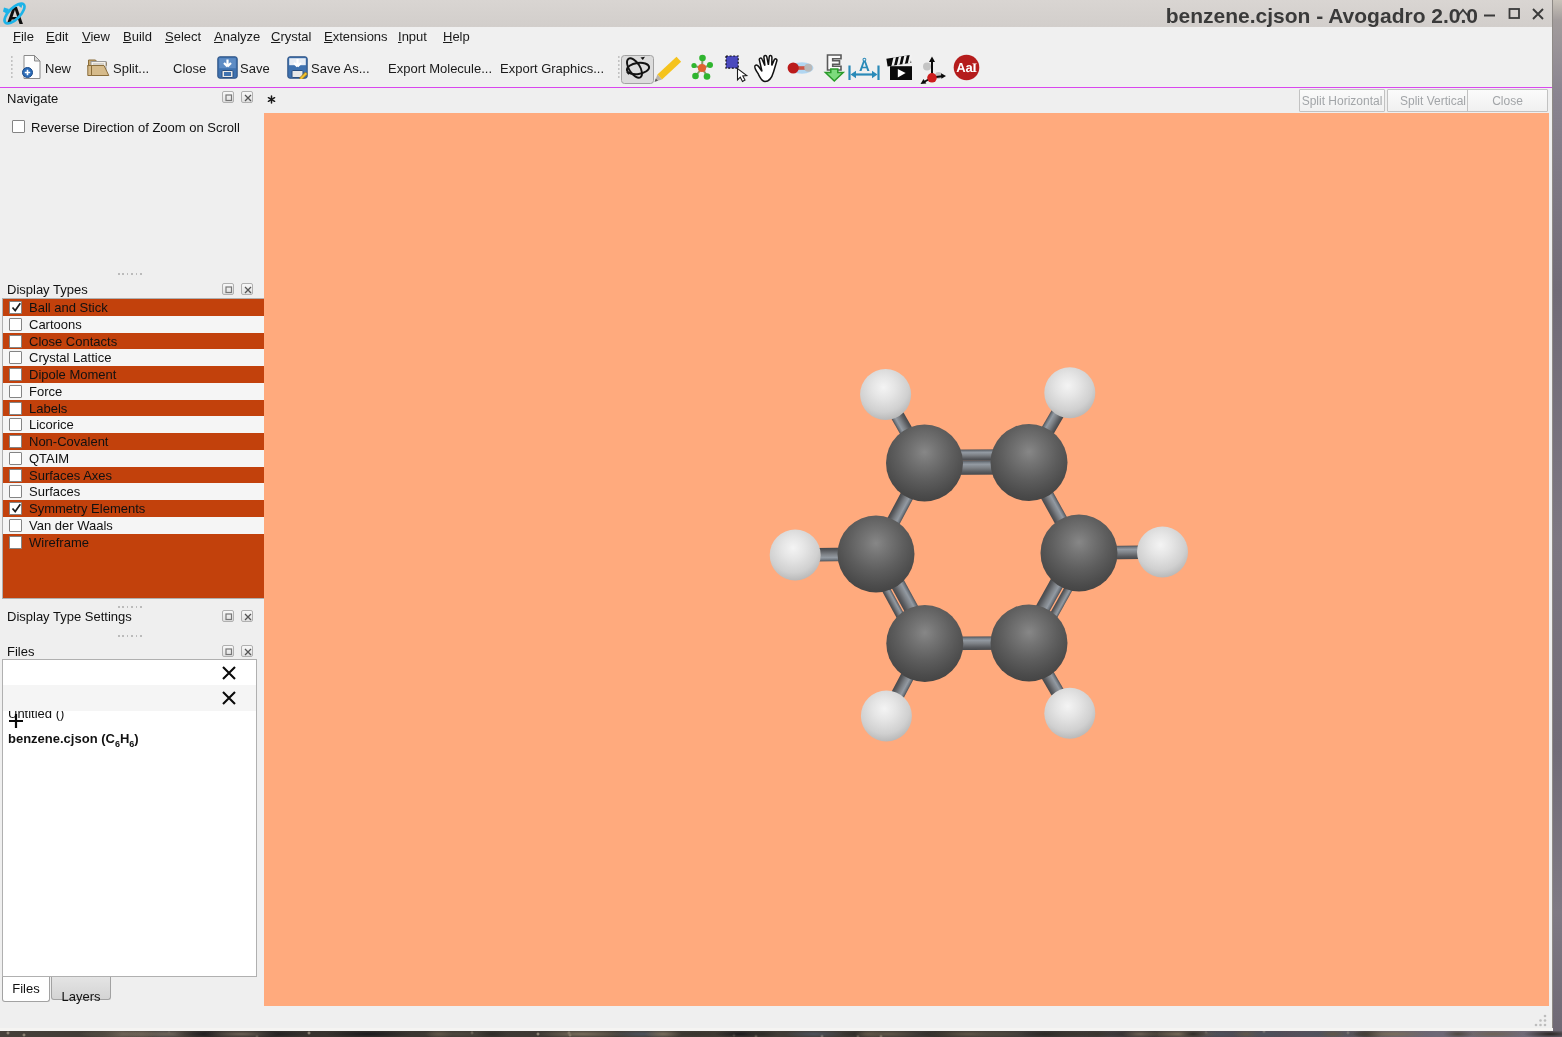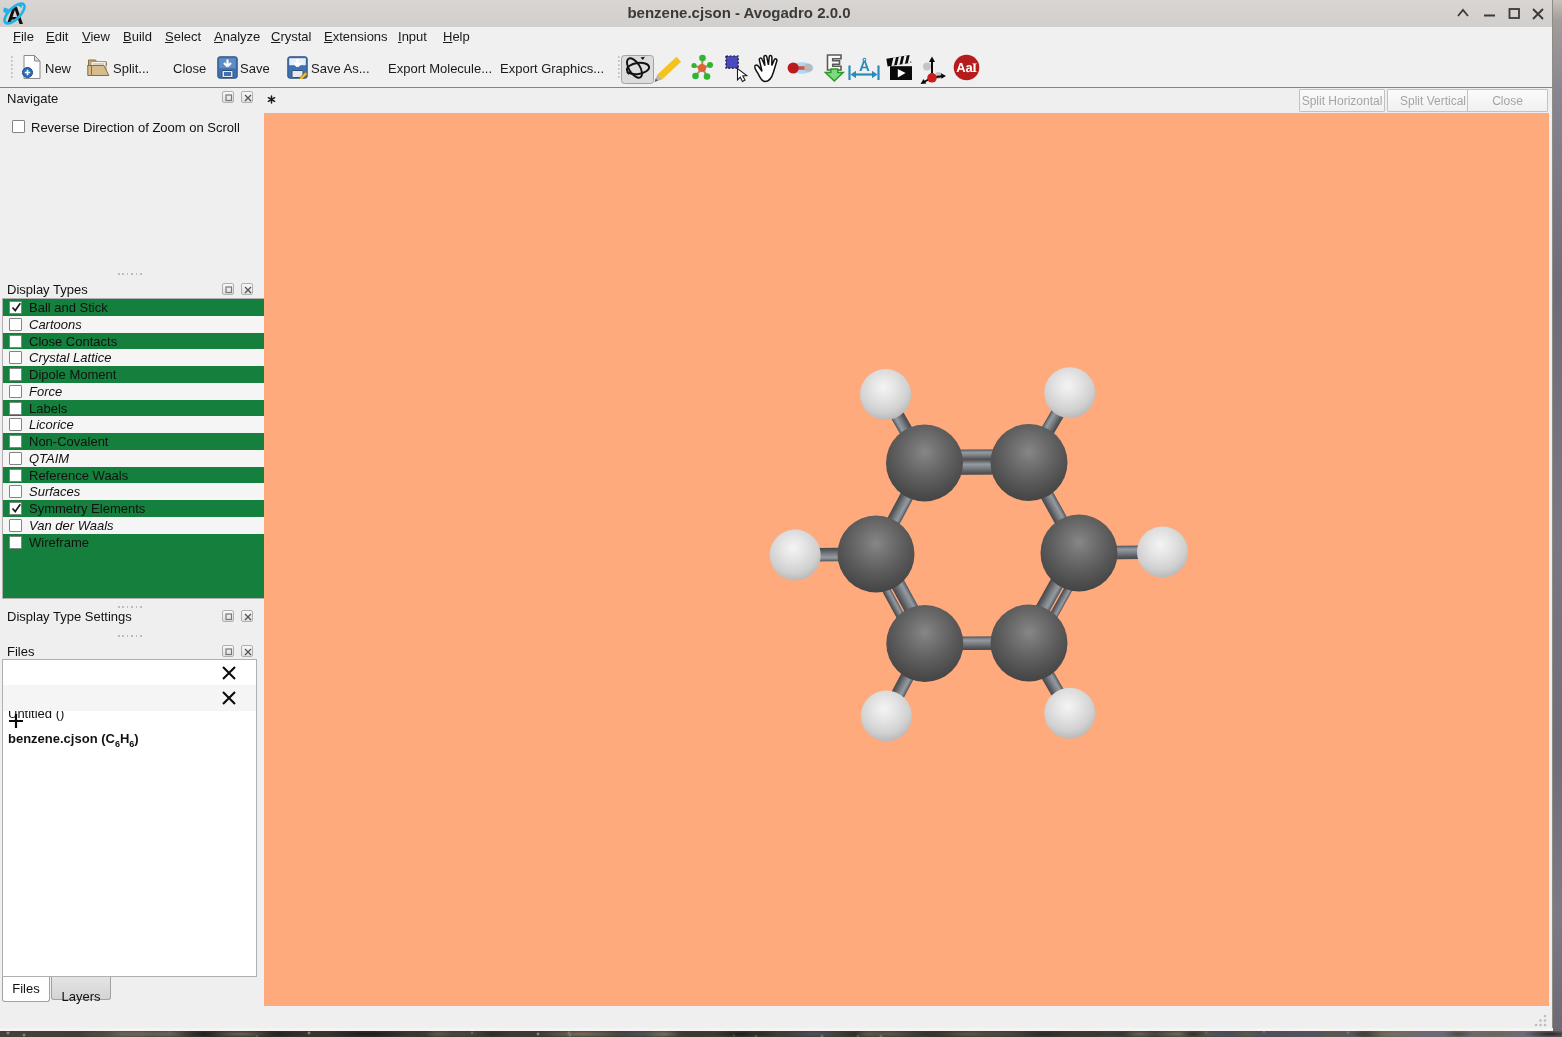--- a/index.html
+++ b/index.html
@@ -1,40 +1,40 @@
 <!DOCTYPE html>
 <html><head><meta charset="utf-8"><style>
 * { margin:0; padding:0; box-sizing:border-box; }
 html,body { width:1562px; height:1037px; overflow:hidden; font-family:"Liberation Sans",sans-serif; }
 #desk { position:relative; width:1562px; height:1037px;
   background: linear-gradient(180deg,#c9c3ba 0,#a29c9c 2%,#8a8490 9%,#716b77 28%,#7d7782 52%,#726c78 72%,#7f7984 88%,#6e6874 100%); }
 #bottomwall { position:absolute; left:0; top:1031px; width:1562px; height:6px; background:radial-gradient(ellipse 27px 6px at 663px 3px, #7a6e5c 0%, rgba(0,0,0,0) 70%),radial-gradient(ellipse 21px 6px at 1333px 3px, #615749 0%, rgba(0,0,0,0) 70%),radial-gradient(ellipse 24px 6px at 1097px 3px, #3a352e 0%, rgba(0,0,0,0) 70%),radial-gradient(ellipse 21px 6px at 1193px 3px, #2e2b27 0%, rgba(0,0,0,0) 70%),radial-gradient(ellipse 20px 6px at 439px 3px, #615749 0%, rgba(0,0,0,0) 70%),radial-gradient(ellipse 44px 6px at 888px 3px, #615749 0%, rgba(0,0,0,0) 70%),radial-gradient(ellipse 23px 6px at 492px 3px, #2e2b27 0%, rgba(0,0,0,0) 70%),radial-gradient(ellipse 21px 6px at 869px 3px, #615749 0%, rgba(0,0,0,0) 70%),radial-gradient(ellipse 58px 6px at 457px 3px, #4e483f 0%, rgba(0,0,0,0) 70%),radial-gradient(ellipse 55px 6px at 1181px 3px, #7a6e5c 0%, rgba(0,0,0,0) 70%),radial-gradient(ellipse 32px 6px at 101px 3px, #4e483f 0%, rgba(0,0,0,0) 70%),radial-gradient(ellipse 26px 6px at 1140px 3px, #6e6357 0%, rgba(0,0,0,0) 70%),radial-gradient(ellipse 27px 6px at 858px 3px, #2e2b27 0%, rgba(0,0,0,0) 70%),radial-gradient(ellipse 54px 6px at 241px 3px, #6e6357 0%, rgba(0,0,0,0) 70%),radial-gradient(ellipse 70px 6px at 1147px 3px, #2a2622 0%, rgba(0,0,0,0) 70%),radial-gradient(ellipse 55px 6px at 211px 3px, #1b191c 0%, rgba(0,0,0,0) 70%),radial-gradient(ellipse 24px 6px at 762px 3px, #2e2b27 0%, rgba(0,0,0,0) 70%),radial-gradient(ellipse 22px 6px at 1458px 3px, #4e483f 0%, rgba(0,0,0,0) 70%),radial-gradient(ellipse 31px 6px at 1267px 3px, #4e525c 0%, rgba(0,0,0,0) 70%),radial-gradient(ellipse 52px 6px at 1393px 3px, #7a6e5c 0%, rgba(0,0,0,0) 70%),radial-gradient(ellipse 47px 6px at 643px 3px, #4e525c 0%, rgba(0,0,0,0) 70%),radial-gradient(ellipse 37px 6px at 740px 3px, #1b191c 0%, rgba(0,0,0,0) 70%),radial-gradient(ellipse 62px 6px at 368px 3px, #1b191c 0%, rgba(0,0,0,0) 70%),radial-gradient(ellipse 54px 6px at 167px 3px, #6e6357 0%, rgba(0,0,0,0) 70%),radial-gradient(ellipse 49px 6px at 1075px 3px, #3a352e 0%, rgba(0,0,0,0) 70%),radial-gradient(ellipse 46px 6px at 1493px 3px, #6e6357 0%, rgba(0,0,0,0) 70%),radial-gradient(ellipse 22px 6px at 1247px 3px, #615749 0%, rgba(0,0,0,0) 70%),radial-gradient(ellipse 44px 6px at 1048px 3px, #2a2622 0%, rgba(0,0,0,0) 70%),radial-gradient(ellipse 39px 6px at 1550px 3px, #2a2622 0%, rgba(0,0,0,0) 70%),radial-gradient(ellipse 44px 6px at 1001px 3px, #4e483f 0%, rgba(0,0,0,0) 70%),radial-gradient(ellipse 22px 6px at 1368px 3px, #2e2b27 0%, rgba(0,0,0,0) 70%),radial-gradient(ellipse 68px 6px at 1173px 3px, #3a352e 0%, rgba(0,0,0,0) 70%),radial-gradient(ellipse 62px 6px at 696px 3px, #3a352e 0%, rgba(0,0,0,0) 70%),radial-gradient(ellipse 49px 6px at 1217px 3px, #4e525c 0%, rgba(0,0,0,0) 70%),radial-gradient(ellipse 23px 6px at 140px 3px, #6e6357 0%, rgba(0,0,0,0) 70%),radial-gradient(ellipse 62px 6px at 970px 3px, #615749 0%, rgba(0,0,0,0) 70%),radial-gradient(ellipse 64px 6px at 124px 3px, #6e6357 0%, rgba(0,0,0,0) 70%),radial-gradient(ellipse 54px 6px at 1325px 3px, #4e525c 0%, rgba(0,0,0,0) 70%),radial-gradient(ellipse 63px 6px at 582px 3px, #7a6e5c 0%, rgba(0,0,0,0) 70%),radial-gradient(ellipse 40px 6px at 1369px 3px, #4e483f 0%, rgba(0,0,0,0) 70%),radial-gradient(ellipse 40px 6px at 945px 3px, #2a2622 0%, rgba(0,0,0,0) 70%),radial-gradient(ellipse 25px 6px at 1251px 3px, #4e525c 0%, rgba(0,0,0,0) 70%),radial-gradient(ellipse 31px 6px at 120px 3px, #6e6357 0%, rgba(0,0,0,0) 70%),radial-gradient(ellipse 65px 6px at 264px 3px, #1b191c 0%, rgba(0,0,0,0) 70%),radial-gradient(ellipse 43px 6px at 814px 3px, #4e525c 0%, rgba(0,0,0,0) 70%),radial-gradient(ellipse 28px 6px at 165px 3px, #4e525c 0%, rgba(0,0,0,0) 70%),radial-gradient(circle 2px at 822px 5px, #b4a894 0%, rgba(0,0,0,0) 100%),radial-gradient(circle 2px at 569px 2px, #b4a894 0%, rgba(0,0,0,0) 100%),radial-gradient(circle 2px at 881px 5px, #b4a894 0%, rgba(0,0,0,0) 100%),radial-gradient(circle 2px at 570px 4px, #b4a894 0%, rgba(0,0,0,0) 100%),radial-gradient(circle 2px at 734px 4px, #b4a894 0%, rgba(0,0,0,0) 100%),radial-gradient(circle 2px at 472px 2px, #b4a894 0%, rgba(0,0,0,0) 100%),radial-gradient(circle 2px at 169px 2px, #b4a894 0%, rgba(0,0,0,0) 100%),radial-gradient(circle 2px at 309px 2px, #b4a894 0%, rgba(0,0,0,0) 100%),radial-gradient(circle 2px at 1348px 2px, #b4a894 0%, rgba(0,0,0,0) 100%),radial-gradient(circle 2px at 24px 4px, #b4a894 0%, rgba(0,0,0,0) 100%),radial-gradient(circle 2px at 1206px 2px, #b4a894 0%, rgba(0,0,0,0) 100%),radial-gradient(circle 2px at 538px 3px, #b4a894 0%, rgba(0,0,0,0) 100%),radial-gradient(circle 2px at 8px 2px, #b4a894 0%, rgba(0,0,0,0) 100%),radial-gradient(circle 2px at 858px 5px, #b4a894 0%, rgba(0,0,0,0) 100%),radial-gradient(circle 2px at 756px 5px, #b4a894 0%, rgba(0,0,0,0) 100%),radial-gradient(circle 2px at 1159px 3px, #b4a894 0%, rgba(0,0,0,0) 100%),radial-gradient(circle 2px at 257px 5px, #b4a894 0%, rgba(0,0,0,0) 100%),radial-gradient(circle 2px at 1264px 1px, #b4a894 0%, rgba(0,0,0,0) 100%),linear-gradient(90deg,#46403a 0%,#38332f 20%,#433e38 45%,#3b3734 62%,#4e4852 80%,#6e6876 92%,#736d7b 100%); }
 #win { position:absolute; left:0; top:0; width:1553px; height:1031px; background:#efefef;
    border-right:1px solid #8e8a86; border-bottom:1px solid #66616c; }
 #titlebar { position:absolute; left:0; top:0; width:100%; height:27px; background:linear-gradient(#d9d5d2,#d2cecb); }
-#title { position:absolute; left:0; top:4px; width:1478px; text-align:center; font-size:15px; font-weight:bold; color:#3a3a3a; }
+#title { position:absolute; left:0; top:4px; width:1478px; text-align:right; font-size:21px; font-weight:bold; color:#3a3a3a; }
 #logo { position:absolute; left:2px; top:1px; }
 #winbtns { position:absolute; right:5px; top:0; height:27px; }
 #menubar { position:absolute; left:0; top:27px; width:100%; height:20px; background:#f0f0f0; font-size:13px; color:#1a1a1a; }
 #menubar span { position:absolute; top:2px; }
 #toolbar { position:absolute; left:0; top:47px; width:100%; height:41px; background:#f0f0f0; border-bottom:1px solid #d946ef; font-size:13px; color:#1a1a1a; }
 .tbtext { position:absolute; top:14px; white-space:nowrap; }
 .tbi { position:absolute; }
 .thandle { position:absolute; top:9px; width:4px; height:22px;
   background-image:repeating-linear-gradient(180deg,#c2c2c2 0 1.6px,rgba(0,0,0,0) 1.6px 4px);
   background-size:1.6px 100%,1.6px 100%; background-position:0 0, 2.6px 2px; background-repeat:no-repeat; }
 #dock { position:absolute; left:0; top:88px; width:262px; height:918px; background:#efefef; font-size:13px; color:#111; }
 .hdr { position:absolute; left:7px; }
 .hbtn { position:absolute; width:12px; height:12px; border:1px solid #b0b0b0; border-radius:2px; background:linear-gradient(#f8f8f8,#e0e0e0); }
 .hbtn svg { position:absolute; left:2px; top:2px; }
 .splitdots { position:absolute; left:118px; width:26px; height:3px;
   background-image:repeating-linear-gradient(90deg,#bbb 0 1.6px,rgba(0,0,0,0) 1.6px 4.4px); height:1.8px; }
-#dtlist { position:absolute; left:2px; top:210px; width:306px; height:301px; background:#15803d; border:1px solid #b0b0b0;text-align:right; }
+#dtlist { position:absolute; left:2px; top:210px; width:306px; height:301px; background:#c2410c; border:1px solid #b0b0b0;text-align:right; }
 .dtrow { position:relative; height:16.77px; }
-.dtrow.alt { background:#f5f5f5;font-style:italic; }
+.dtrow.alt { background:#f5f5f5; }
 .cb { position:absolute; left:6px; top:2px; width:13px; height:13px; background:#fff; border:1px solid #848484; border-radius:1px; }
 .rl { position:absolute; left:26px; top:1px; }
 .dots { position:absolute; right:21px; top:6px; }
 .dots i { display:inline-block; width:3.4px; height:3.4px; border-radius:50%; background:#131313; margin-left:2.2px; vertical-align:top; }
 #fileslist { position:absolute; left:2px; top:571px; width:255px; height:318px; background:#fff; border:1px solid #b0b0b0; }
 .frow { position:relative; height:25.4px; font-size:13px; }
 .frow .ft { position:absolute; left:5px; top:5px;margin-top:41px; }
 .fx { position:absolute; right:19px; top:5px; }
 sub { font-size:9px; }
 #tabs { position:absolute; left:2px; top:889px; height:25px; }
@@ -275,21 +275,21 @@
             <span class="cb"></span>
             <span class="rl">Non-Covalent</span>
             <span class="dots"><i></i><i></i><i></i></span>
           </div>
           <div class="dtrow alt">
             <span class="cb"></span>
             <span class="rl">QTAIM</span>
           </div>
           <div class="dtrow">
             <span class="cb"></span>
-            <span class="rl">Reference Waals</span>
+            <span class="rl">Surfaces Axes</span>
           </div>
           <div class="dtrow alt">
             <span class="cb"></span>
             <span class="rl">Surfaces</span>
             <span class="dots"><i></i><i></i><i></i></span>
           </div>
           <div class="dtrow">
             <span class="cb">
               <svg width="11" height="11" viewBox="0 0 11 11" style="position:absolute;left:1px;top:0px">
                 <path d="M1.5 5.5 L4.2 8.6 L9.3 1.2" fill="none" stroke="#1c1c1c" stroke-width="1.7"></path>

